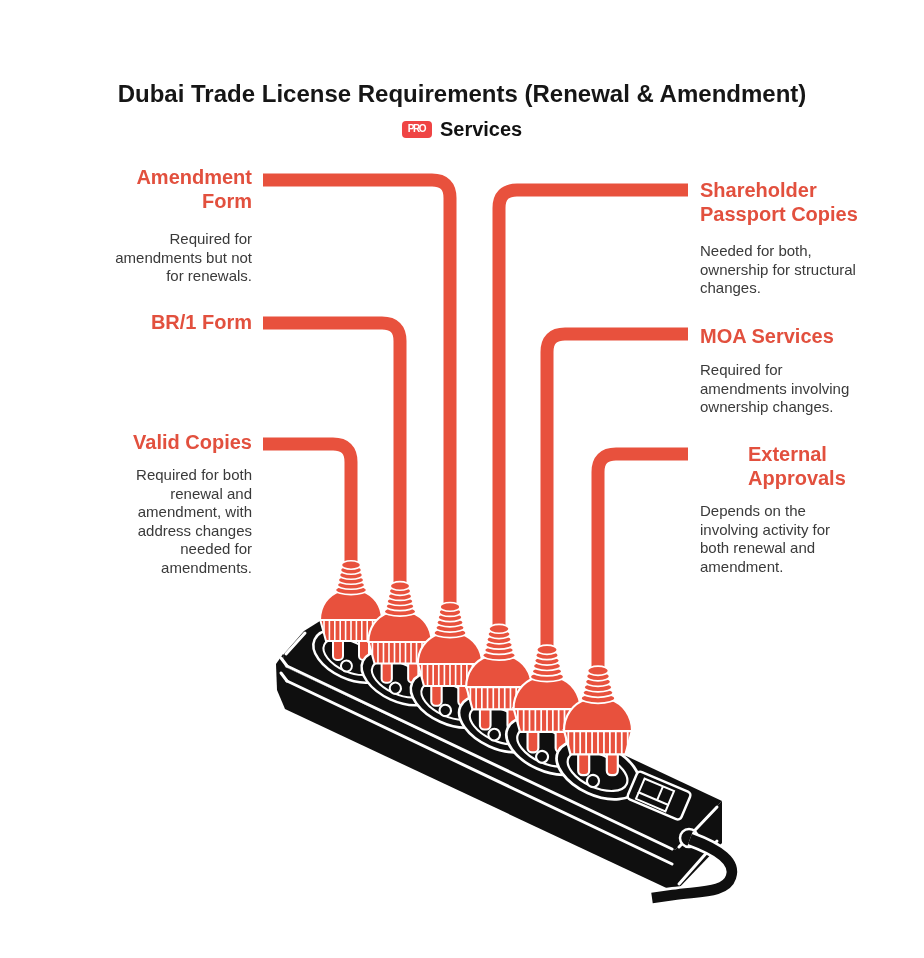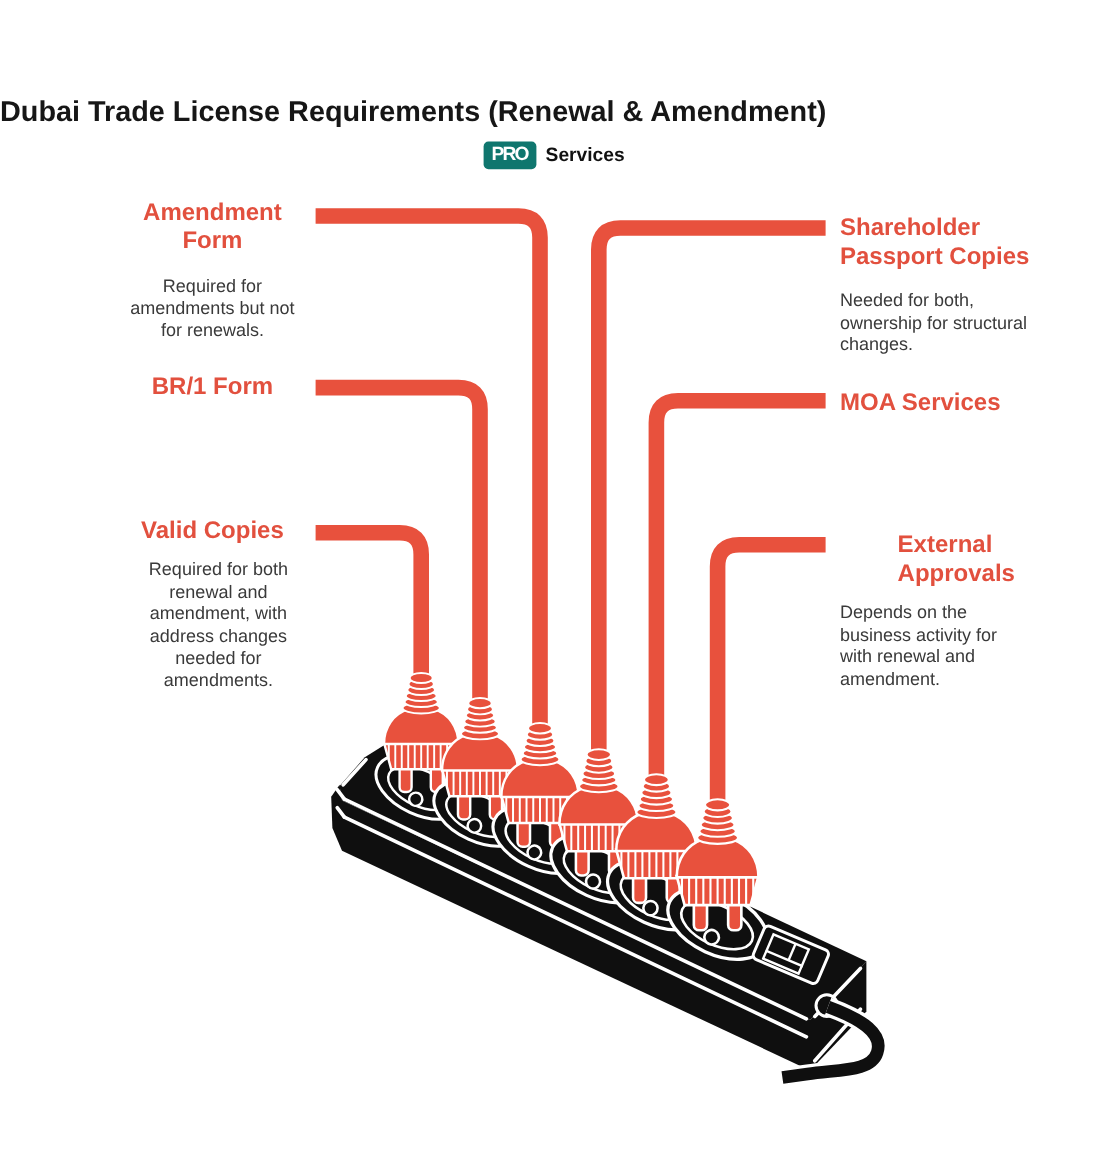--- a/index.html
+++ b/index.html
@@ -3,32 +3,32 @@
 <meta charset="utf-8">
 <style>
   html,body{margin:0;padding:0;background:#fff;}
   #canvas{
     position:relative;width:924px;height:958px;background:#ffffff;overflow:hidden;
     font-family:"Liberation Sans","DejaVu Sans",sans-serif;
   }
   #art{position:absolute;left:0;top:0;z-index:1;}
   .txt{position:absolute;z-index:2;}
   #page-title{
-    left:0;top:80px;width:924px;text-align:left;
+    left:0;top:80px;width:924px;text-align:center;
     font-size:24px;font-weight:bold;color:#161616;letter-spacing:0px;
   }
   #brand{left:0;top:118px;width:924px;display:flex;justify-content:center;align-items:center;gap:8px;}
   #brand .badge{
-    background:#0f766e;color:#fff;font-weight:bold;font-size:16px;letter-spacing:-1.5px;
+    background:#ef4444;color:#fff;font-weight:bold;font-size:10px;letter-spacing:-1.5px;
     padding:3px 7px 4px 6px;border-radius:4px;line-height:1;
   }
-  #brand .brand-name{font-size:16px;font-weight:bold;color:#111;}
+  #brand .brand-name{font-size:20px;font-weight:bold;color:#111;}
   .heading{color:#E2503E;font-size:20px;font-weight:bold;line-height:24px;}
   .desc{color:#3A3A3A;font-size:15px;line-height:18.5px;}
-  .l{text-align:center;right:672px;}
+  .l{text-align:right;right:672px;}
   .r{text-align:left;left:700px;}
   #h1{top:165px;width:150px;} #d1{top:230px;width:150px;}
   #h2{top:310px;width:150px;} #d2{top:350px;width:155px;}
   #h3{top:430px;width:150px;} #d3{top:466px;width:140px;}
   #h4{top:178px;width:185px;} #d4{top:242px;width:182px;}
   #h5{top:324px;width:190px;} #d5{top:361px;width:152px;}
   #h6{top:442px;width:140px;margin-left:48px;} #d6{top:502px;width:152px;}
   .red{fill:#E8513D;}
   .ow{stroke:#ffffff;stroke-width:2px;}
   .blk{fill:#0F0F0F;}
@@ -146,17 +146,18 @@
 
   <div class="txt heading l" id="h2">BR/1 Form</div>
 
   <div class="txt heading l" id="h3">Valid Copies</div>
   <div class="txt desc    l" id="d3">Required for both renewal and amendment, with address changes needed for amendments.</div>
 
   <div class="txt heading r" id="h4">Shareholder Passport Copies</div>
   <div class="txt desc    r" id="d4">Needed for both, ownership for structural changes.</div>
 
   <div class="txt heading r" id="h5">MOA Services</div>
+  <div class="txt desc    r" id="d5">Required for amendments involving ownership changes.</div>
 
   <div class="txt heading r" id="h6">External Approvals</div>
-  <div class="txt desc    r" id="d6">Depends on the business activity for with renewal and amendment.</div>
+  <div class="txt desc    r" id="d6">Depends on the involving activity for both renewal and amendment.</div>
 
 </div>
 
 </body></html>

